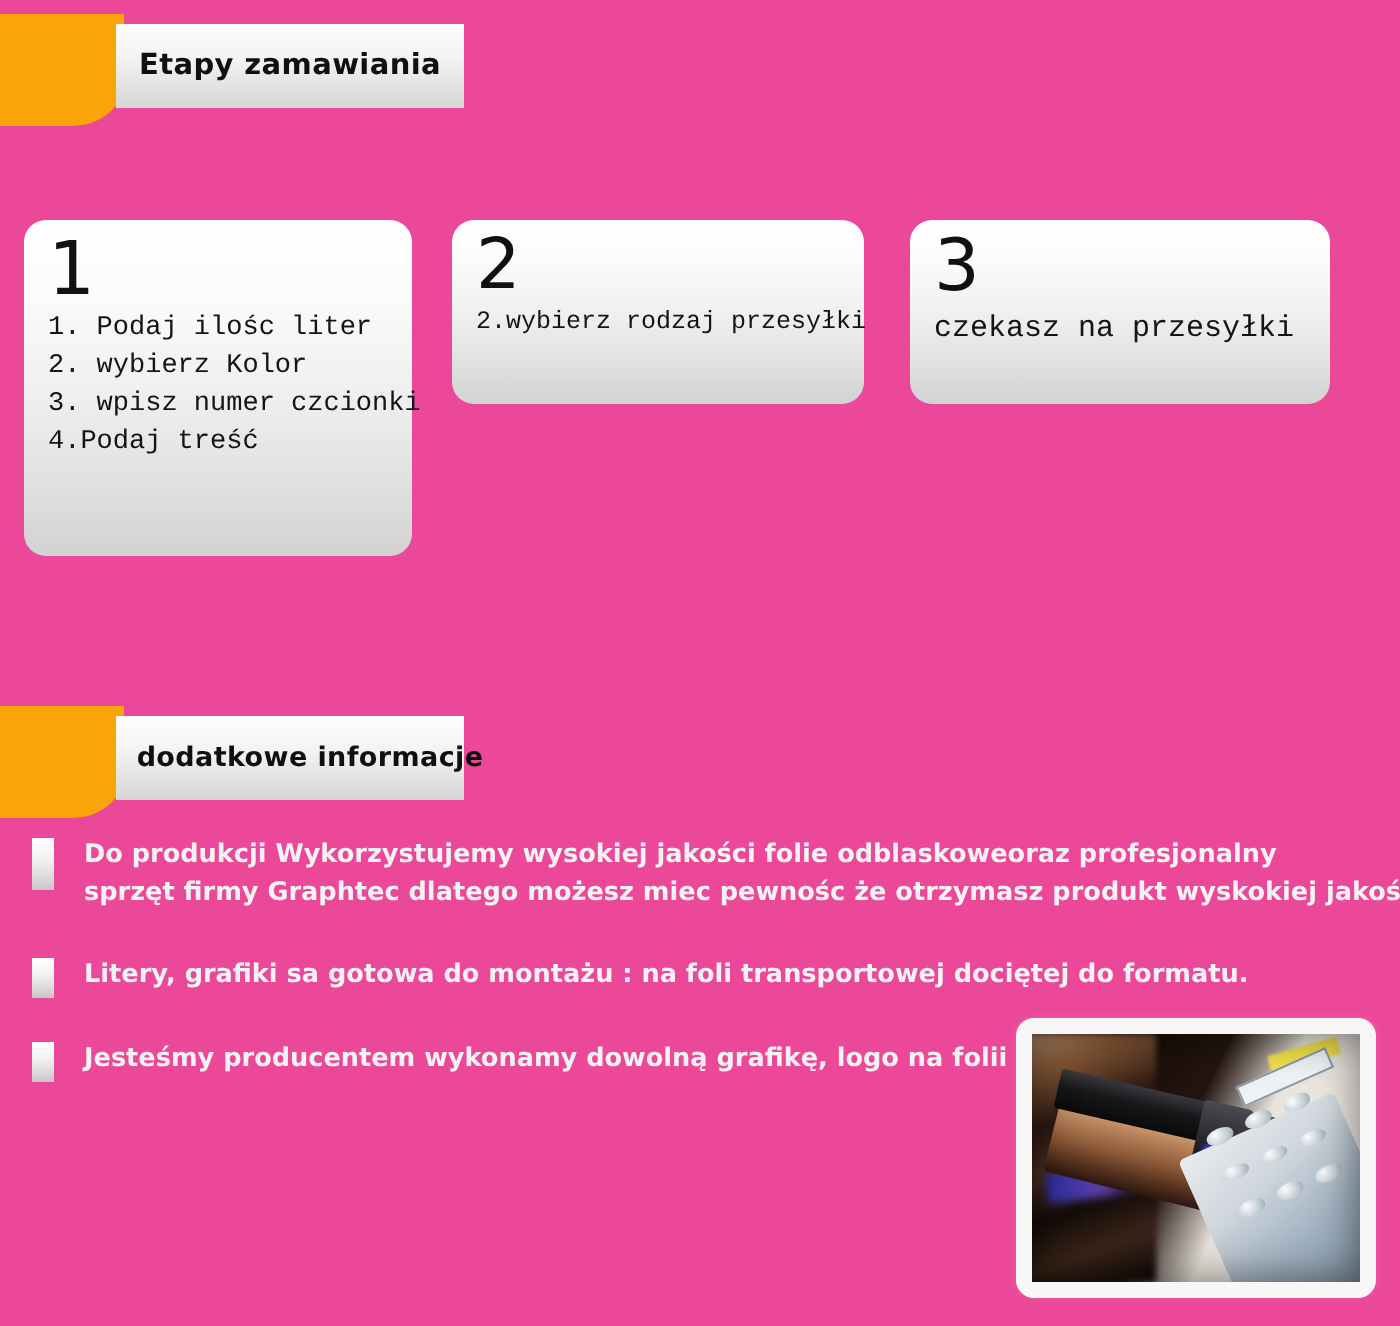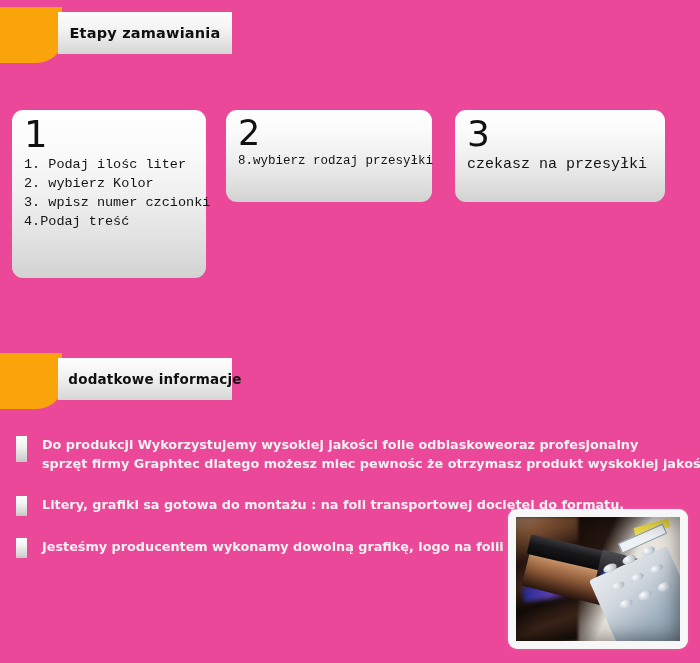--- a/index.html
+++ b/index.html
@@ -91,21 +91,20 @@
   #step-card-3 { left: 455px; top: 110px; width: 210px; height: 92px; }
   #step-card-3 .step-line { font-size: 15px; }
   #step-card-3 .step-number { font-size: 36px; }
 
   
   .info-list {
     position: absolute;
     left: 16px;
     top: 418px;
     width: 680px;
-    margin-top: 17px;
   }
   .info-item {
     display: flex;
     align-items: flex-start;
     margin-bottom: 22px;
   }
   .info-bullet {
     flex: 0 0 auto;
     width: 11px;
     height: 26px;
@@ -243,21 +242,21 @@
       <div class="step-line">1. Podaj ilośc liter</div>
       <div class="step-line">2. wybierz Kolor</div>
       <div class="step-line">3. wpisz numer czcionki</div>
       <div class="step-line">4.Podaj treść</div>
     </div>
   </div>
 
   <div class="step-card" id="step-card-2">
     <div class="step-number">2</div>
     <div class="step-lines">
-      <div class="step-line">8.wybierz rodzaj przesyłki</div>
+      <div class="step-line">2.wybierz rodzaj przesyłki</div>
     </div>
   </div>
 
   <div class="step-card" id="step-card-3">
     <div class="step-number">3</div>
     <div class="step-lines">
       <div class="step-line">czekasz na przesyłki</div>
     </div>
   </div>
 

